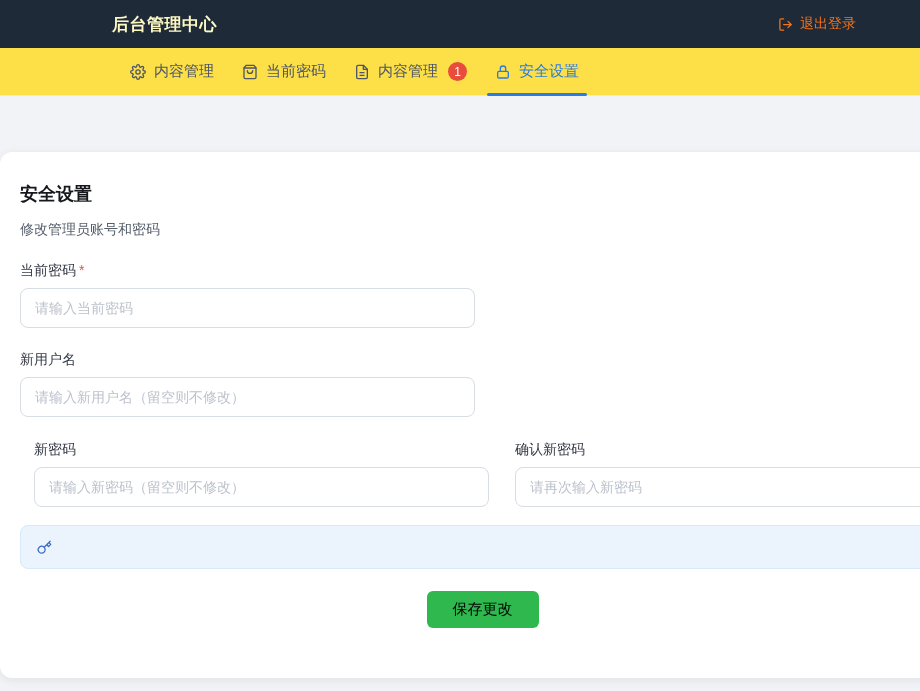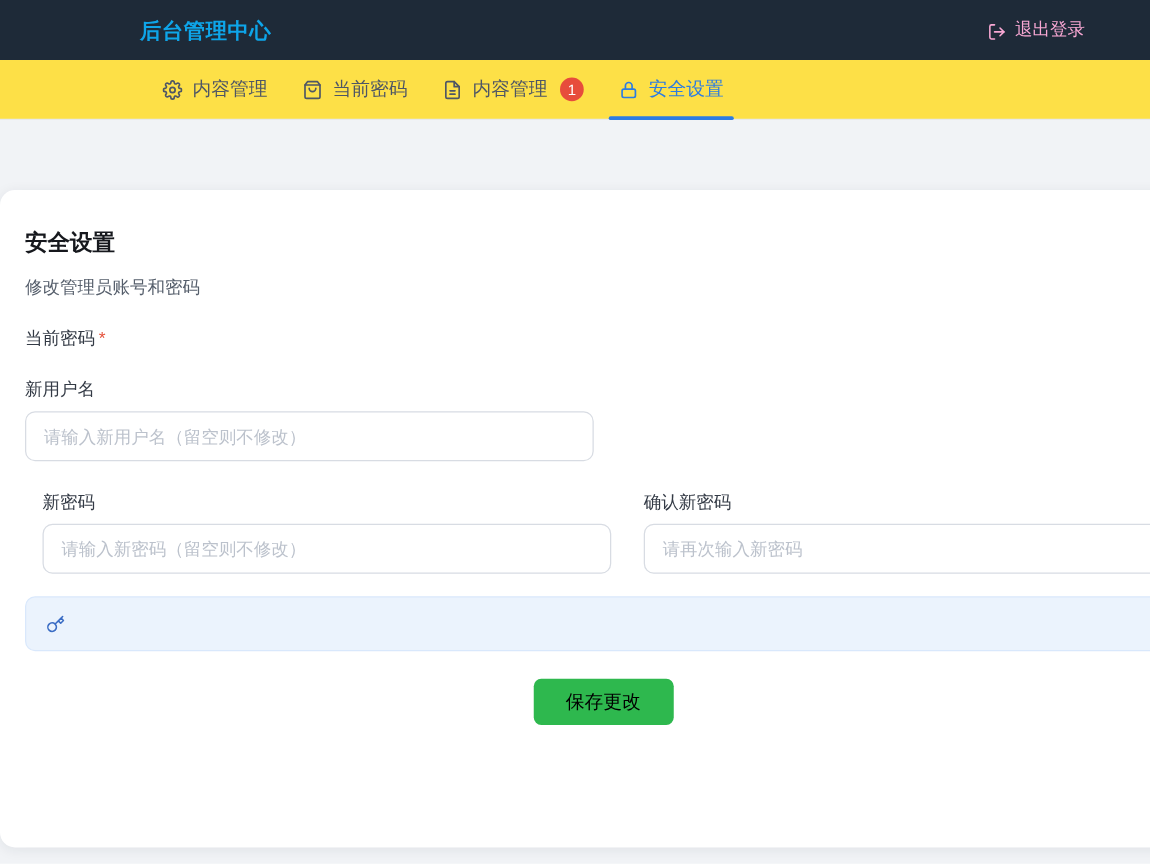--- a/index.html
+++ b/index.html
@@ -24,26 +24,26 @@
     width:920px;height:691px;overflow:hidden;position:relative;
     background:var(--page-bg);
     font-family:"Liberation Sans","DejaVu Sans",sans-serif;
   }
   
   .navbar{
     position:absolute;left:0;top:0;width:920px;height:48px;
     background:var(--navbar-bg);display:flex;align-items:center;
   }
   .navbar-title{
-    position:absolute;left:112px;color:#0ea5e9;font-size:17px;font-weight:bold;
+    position:absolute;left:112px;color:#fef9c3;font-size:17px;font-weight:bold;
     letter-spacing:0.5px;
   }
   .logout{
-    position:absolute;right:52px;display:flex;align-items:flex-end;gap:7px;
-    color:#f9a8d4;font-size:14px;cursor:pointer;
+    position:absolute;right:64px;display:flex;align-items:center;gap:7px;
+    color:#f97316;font-size:14px;cursor:pointer;
   }
   .logout svg{width:15px;height:15px;}
   
   .tabbar{
     position:absolute;left:0;top:48px;width:920px;height:48px;
     background:#fde047;border-bottom:1px solid #e7e9ec;
     display:flex;align-items:stretch;padding-left:116px;
   }
   .tab{
     display:flex;align-items:center;gap:8px;padding:0 14px;
@@ -158,20 +158,21 @@
   </div>
 </nav>
 
 <section class="card">
   <h2 class="panel-title">安全设置</h2>
   <p class="panel-subtitle">修改管理员账号和密码</p>
 
   <div class="field-label">
     <span>当前密码</span><span class="required">*</span>
   </div>
+  <input class="text-input" type="text" placeholder="请输入当前密码" style="">
 
   <div class="field-label">新用户名</div>
   <input class="text-input" type="text" placeholder="请输入新用户名（留空则不修改）" style="">
 
   <div class="row">
     <div class="col">
       <div class="field-label">新密码</div>
       <input class="text-input" type="text" placeholder="请输入新密码（留空则不修改）" style="">
     </div>
     <div class="col wide">

